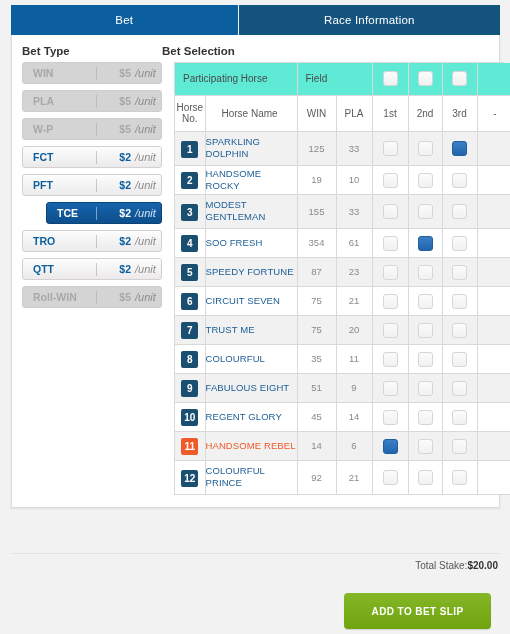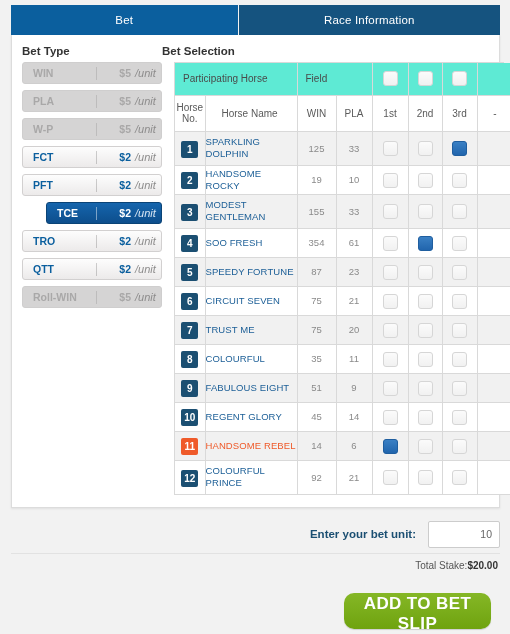--- a/index.html
+++ b/index.html
@@ -227,24 +227,24 @@
   .stake {
     position: absolute; right: 12px; top: 560px;
     font-size: 10px; color: #555555;
   }
   .stake b { color: #333333; font-weight: bold; }
 
   .addbtn {
     position: absolute; left: 344px; top: 593px;
     width: 147px; height: 36px;
     border: 0;
-    border-radius: 10px;
+    border-radius: 4px;
     background: linear-gradient(#85b726, #6fa30f);
     color: #ffffff;
-    font-size: 17px;
+    font-size: 10px;
     font-weight: bold;
     letter-spacing: .4px;
     cursor: pointer;
     box-shadow: 0 1px 1px rgba(0,0,0,.15);
     font-family: "Liberation Sans", sans-serif;
   }
 </style>
 </head>
 <body>
 
@@ -483,24 +483,20 @@
               <td class="cb"><span class="box"></span></td>
               <td class="cb"><span class="box"></span></td>
               <td class="cb"><span class="box"></span></td>
               <td></td>
             </tr>
           </tbody>
       </table>
     </div>
   </div>
 
-  <div class="unitbar">
-    <span class="unit-label">Enter your bet unit:</span>
-    <input class="unit-input" type="text" value="10" style="">
-  </div>
 
   <div class="divline"></div>
 
   <div class="stake">
     <span>Total Stake:</span><b>$20.00</b>
   </div>
 
   <button class="addbtn">ADD TO BET SLIP</button>
 
 </div>

